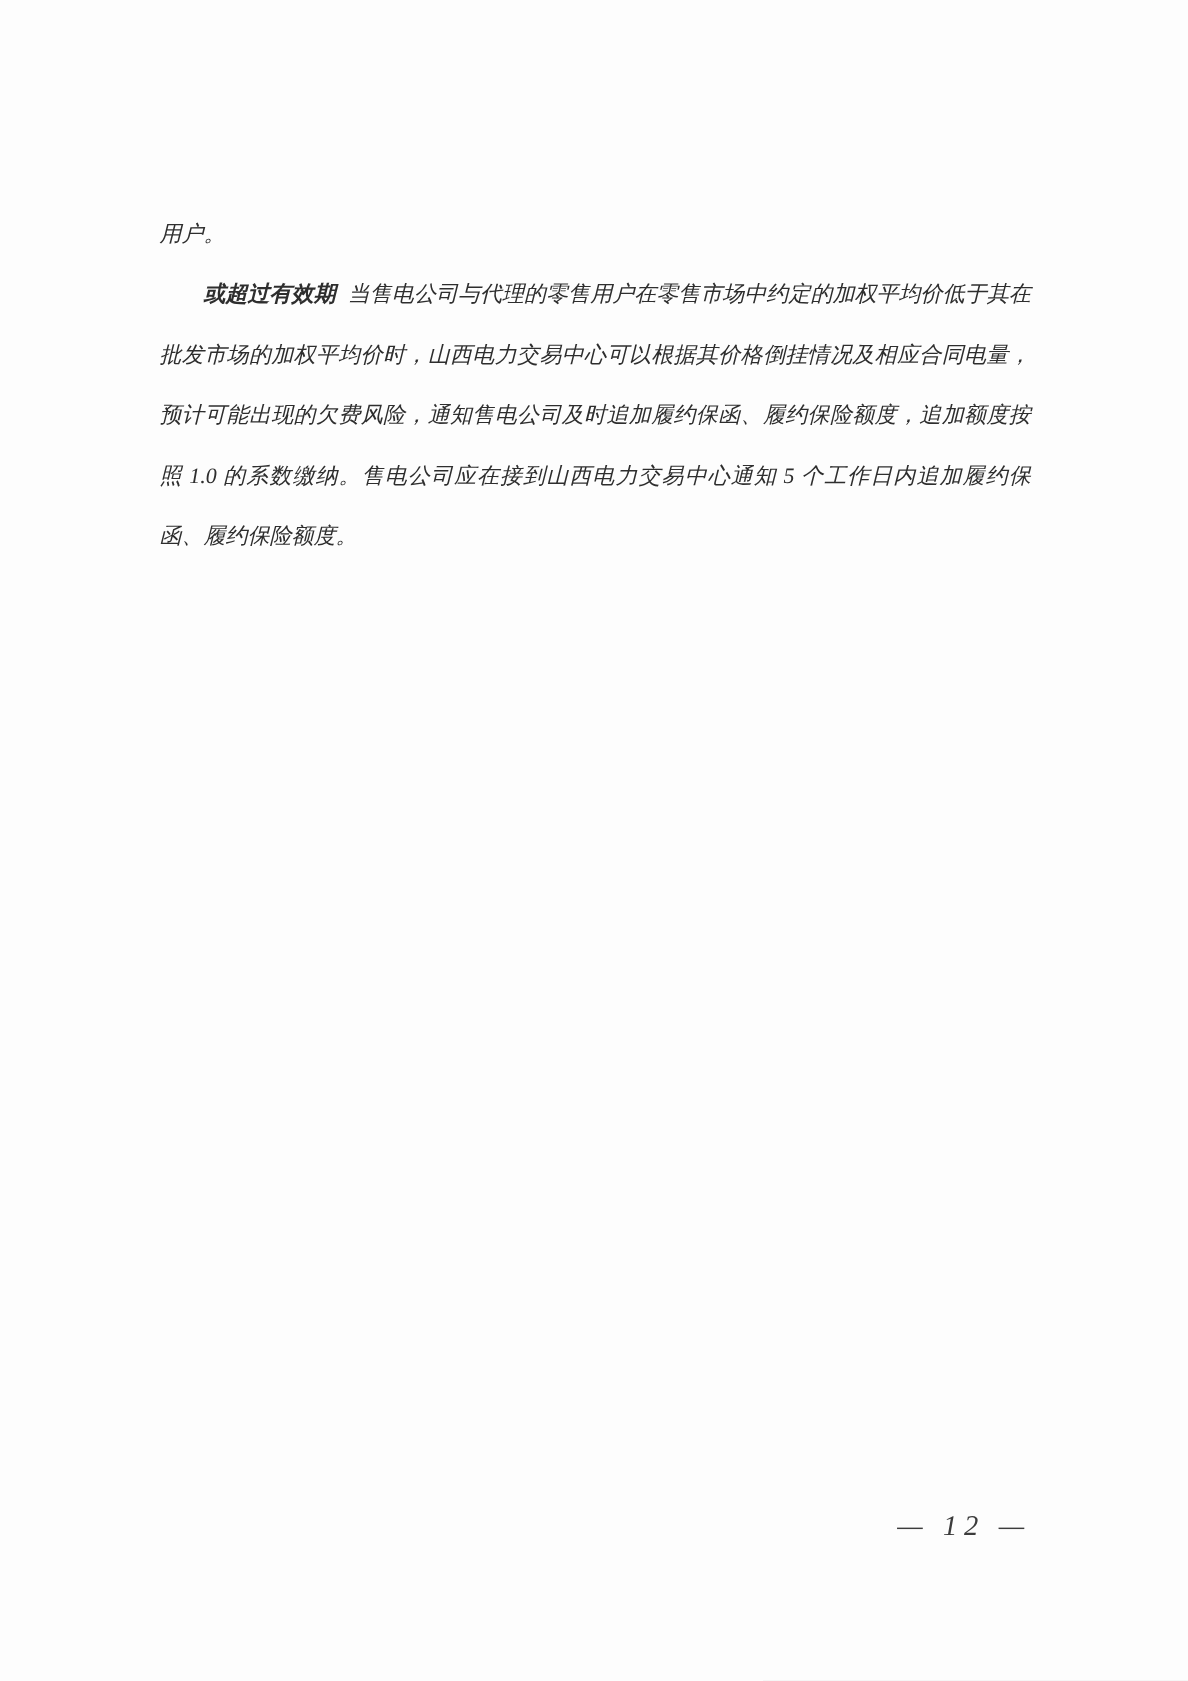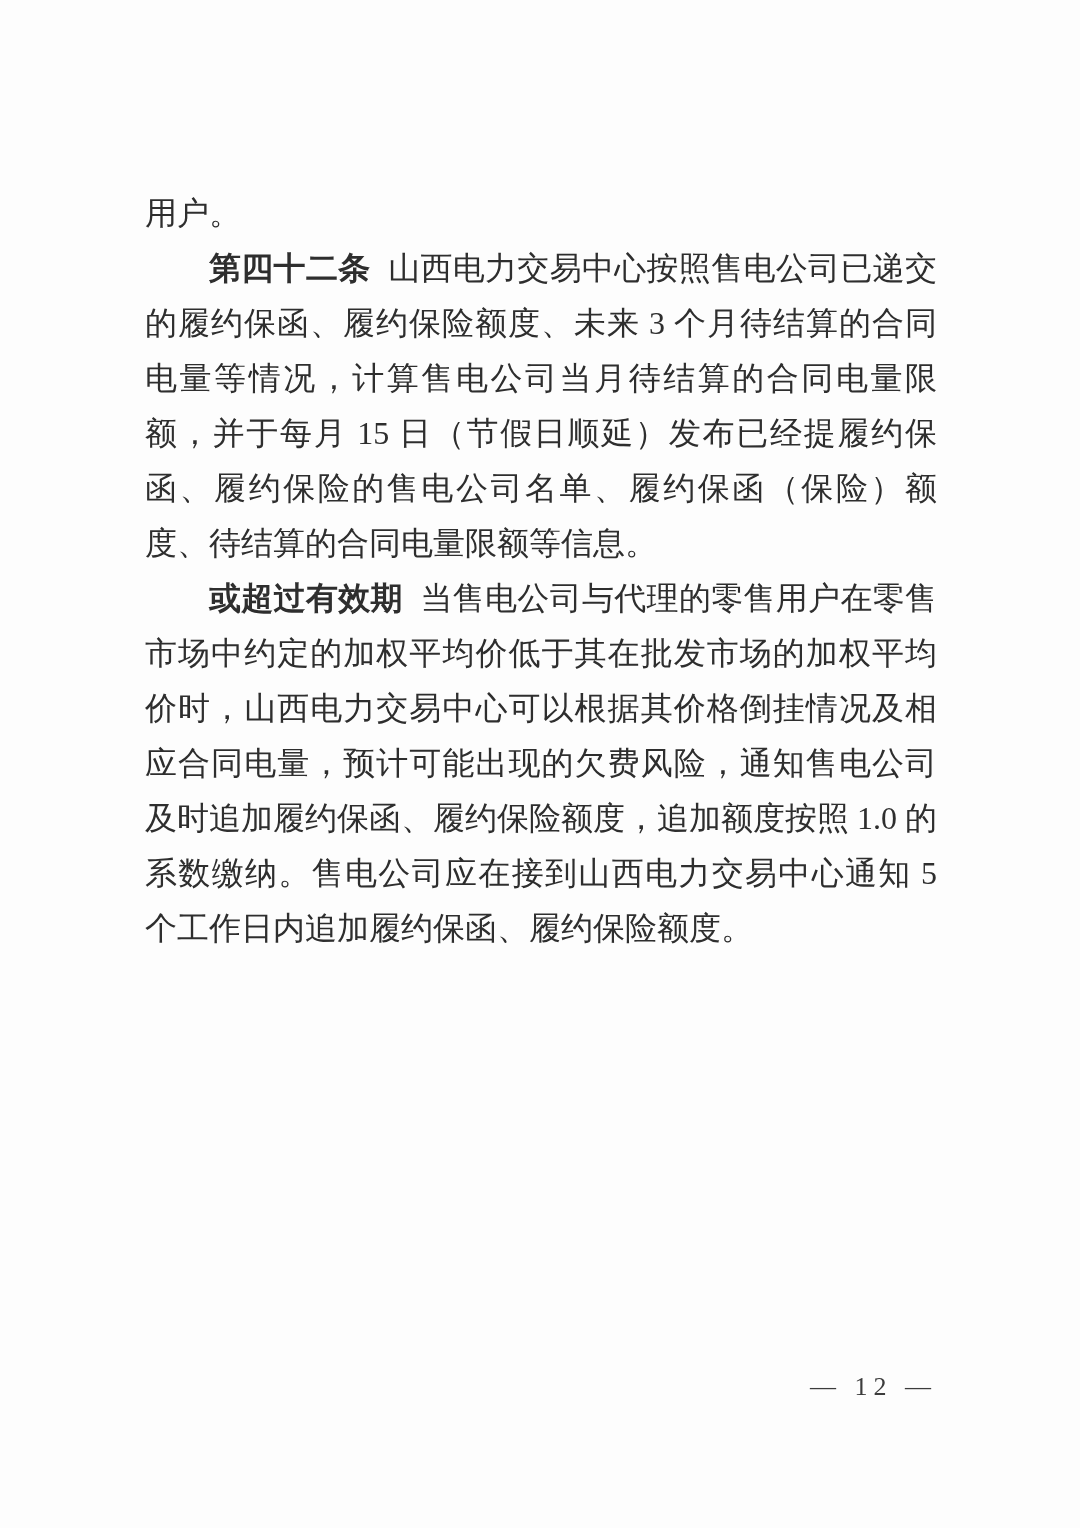--- a/index.html
+++ b/index.html
@@ -19,54 +19,55 @@
     box-sizing: border-box;
   }
   .content {
     position: absolute;
     left: 145px;
     top: 186px;
     width: 792px;
   }
   .para {
     margin: 0;
-    font-size: 32px;
+    font-size: 20px;
     line-height: 55px;
     text-align: justify;
     text-justify: inter-character;
     text-indent: 2em;
     word-break: break-all;
+    font-style: italic;
   }
   .para.no-indent {
     text-indent: 0;
   }
   .article-heading {
     font-weight: 700;
     margin-right: 0.55em;
   }
   .footer {
     position: absolute;
     right: 143px;
     top: 1372px;
     font-size: 26px;
     line-height: 30px;
     letter-spacing: 6px;
     color: #3c3c3c;
     white-space: nowrap;
+    font-style: italic;
   }
 </style>
 </head>
 <body>
 
 <div class="page">
   <div class="content">
 
     <p class="para no-indent"><span>用户。</span></p>
 
-    <p class="para"><span class="article-heading">第四十二条</span><span>山西电力交易中心按照售电公司已递交的履约保函、履约保险额度、未来 3 个月待结算的合同电量等情况，计算售电公司当月待结算的合同电量限额，并于每月 15 日（节假日顺延）发布已经提履约保函、履约保险的售电公司名单、履约保函（保险）额度、待结算的合同电量限额等信息。</span></p>
 
 
     <p class="para"><span class="article-heading">或超过有效期</span><span>当售电公司与代理的零售用户在零售市场中约定的加权平均价低于其在批发市场的加权平均价时，山西电力交易中心可以根据其价格倒挂情况及相应合同电量，预计可能出现的欠费风险，通知售电公司及时追加履约保函、履约保险额度，追加额度按照 1.0 的系数缴纳。售电公司应在接到山西电力交易中心通知 5 个工作日内追加履约保函、履约保险额度。</span></p>
 
 
   </div>
 
   <div class="footer">— 12 —</div>
 </div>
 

